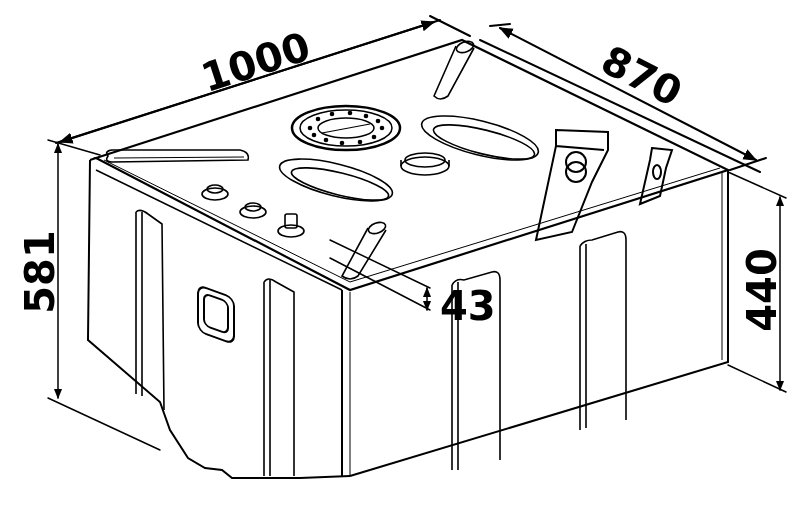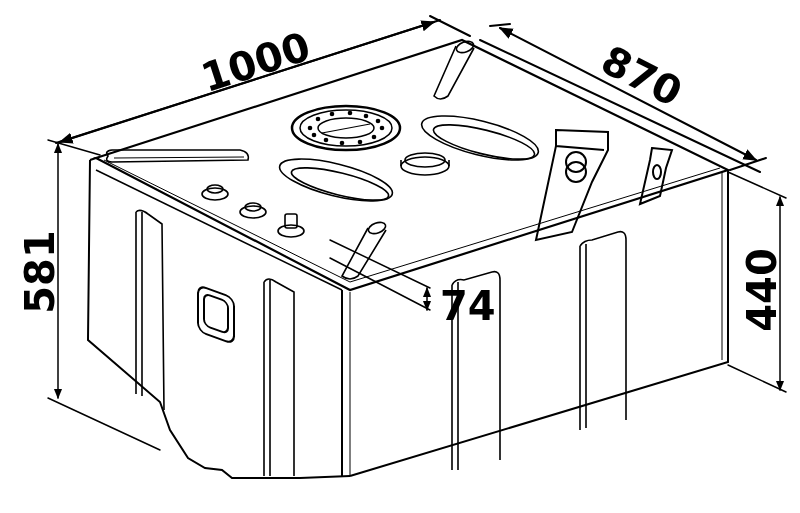--- a/index.html
+++ b/index.html
@@ -139,13 +139,13 @@
   <g stroke="#000" fill="none" stroke-width="2">
     <path d="M652,148 L672,150 L666,168 L660,196 L640,204 L650,160 Z"></path>
     <ellipse cx="657" cy="172" rx="4" ry="7"></ellipse>
   </g>
 </svg>
 
 <div class="dim-label" style="left:200px; top:42px; transform: rotate(-18deg);">1000</div>
 <div class="dim-label" style="left:600px; top:56px; transform: rotate(27deg);">870</div>
 <div class="dim-label" style="left:-2px; top:252px; transform: rotate(-90deg);">581</div>
 <div class="dim-label" style="left:720px; top:270px; transform: rotate(-90deg);">440</div>
-<div class="dim-label" style="left:440px; top:286px;">74</div>
+<div class="dim-label" style="left:440px; top:286px;">43</div>
 
 </body></html>

